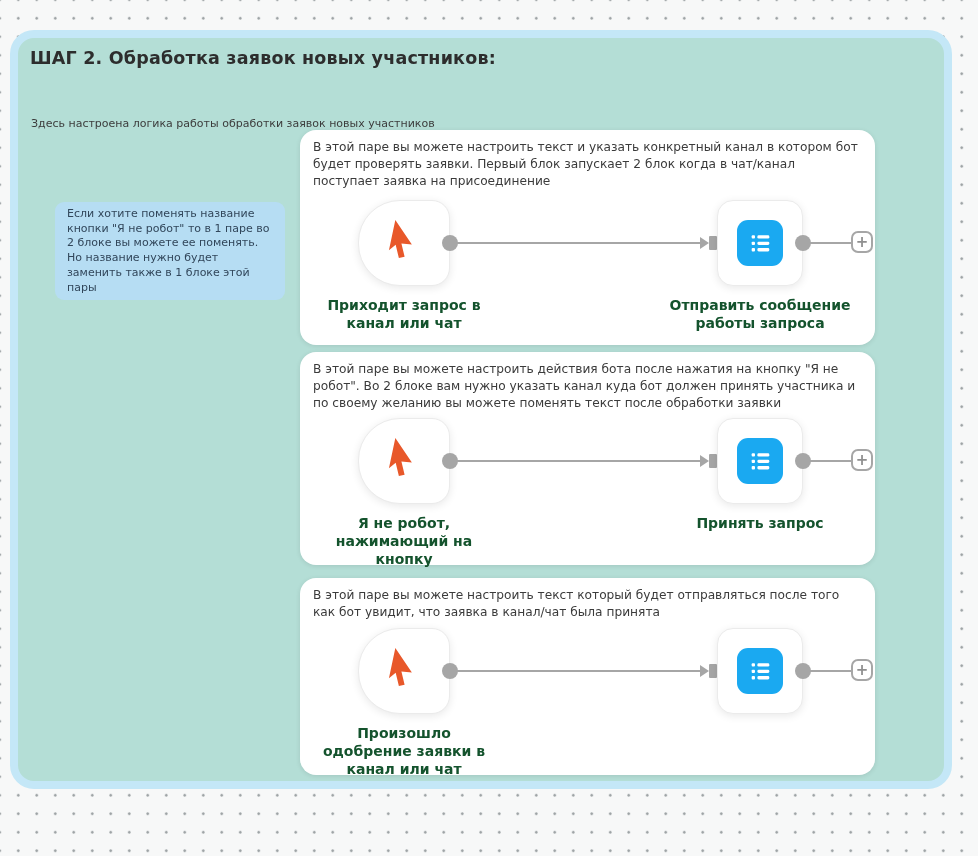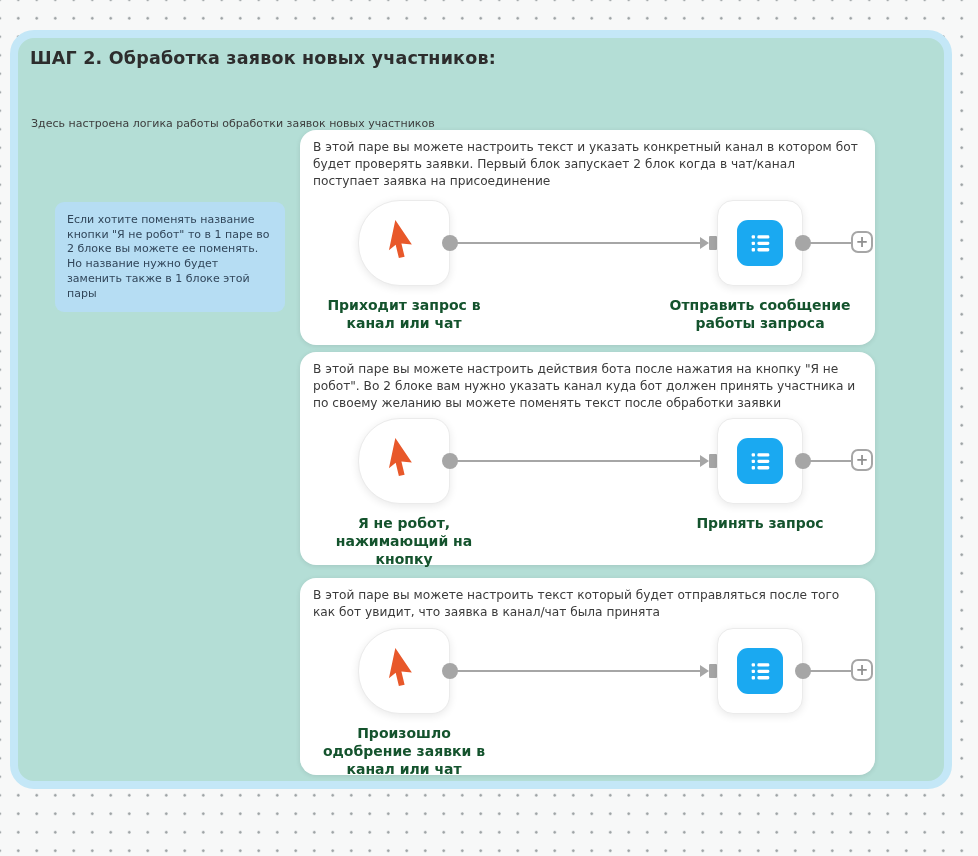--- a/index.html
+++ b/index.html
@@ -24,21 +24,21 @@
     position:absolute; left:12px; top:10px;
     font-size:17.5px; font-weight:bold; color:#2d2d2d; letter-spacing:.2px;
   }
   .panel-subtitle {
     position:absolute; left:13px; top:37px;
     font-size:11px; color:#3c3c3c;margin-top:42px;
   }
   .note {
     position:absolute; left:37px; top:164px; width:230px;
     background:#b6ddf3; border-radius:9px;
-    padding:11px 12px;
+    padding:5px 12px;
     font-size:11px; line-height:1.34; color:#31465a;
   }
   .card {
     position:absolute; left:282px; width:575px;
     background:#ffffff; border-radius:16px;
     box-shadow:0 1px 5px rgba(0,0,0,.10);
   }
   .card1 { top:92px;  height:215px;padding-left:33px; }
   .card2 { top:314px; height:213px; }
   .card3 { top:540px; height:197px; }

